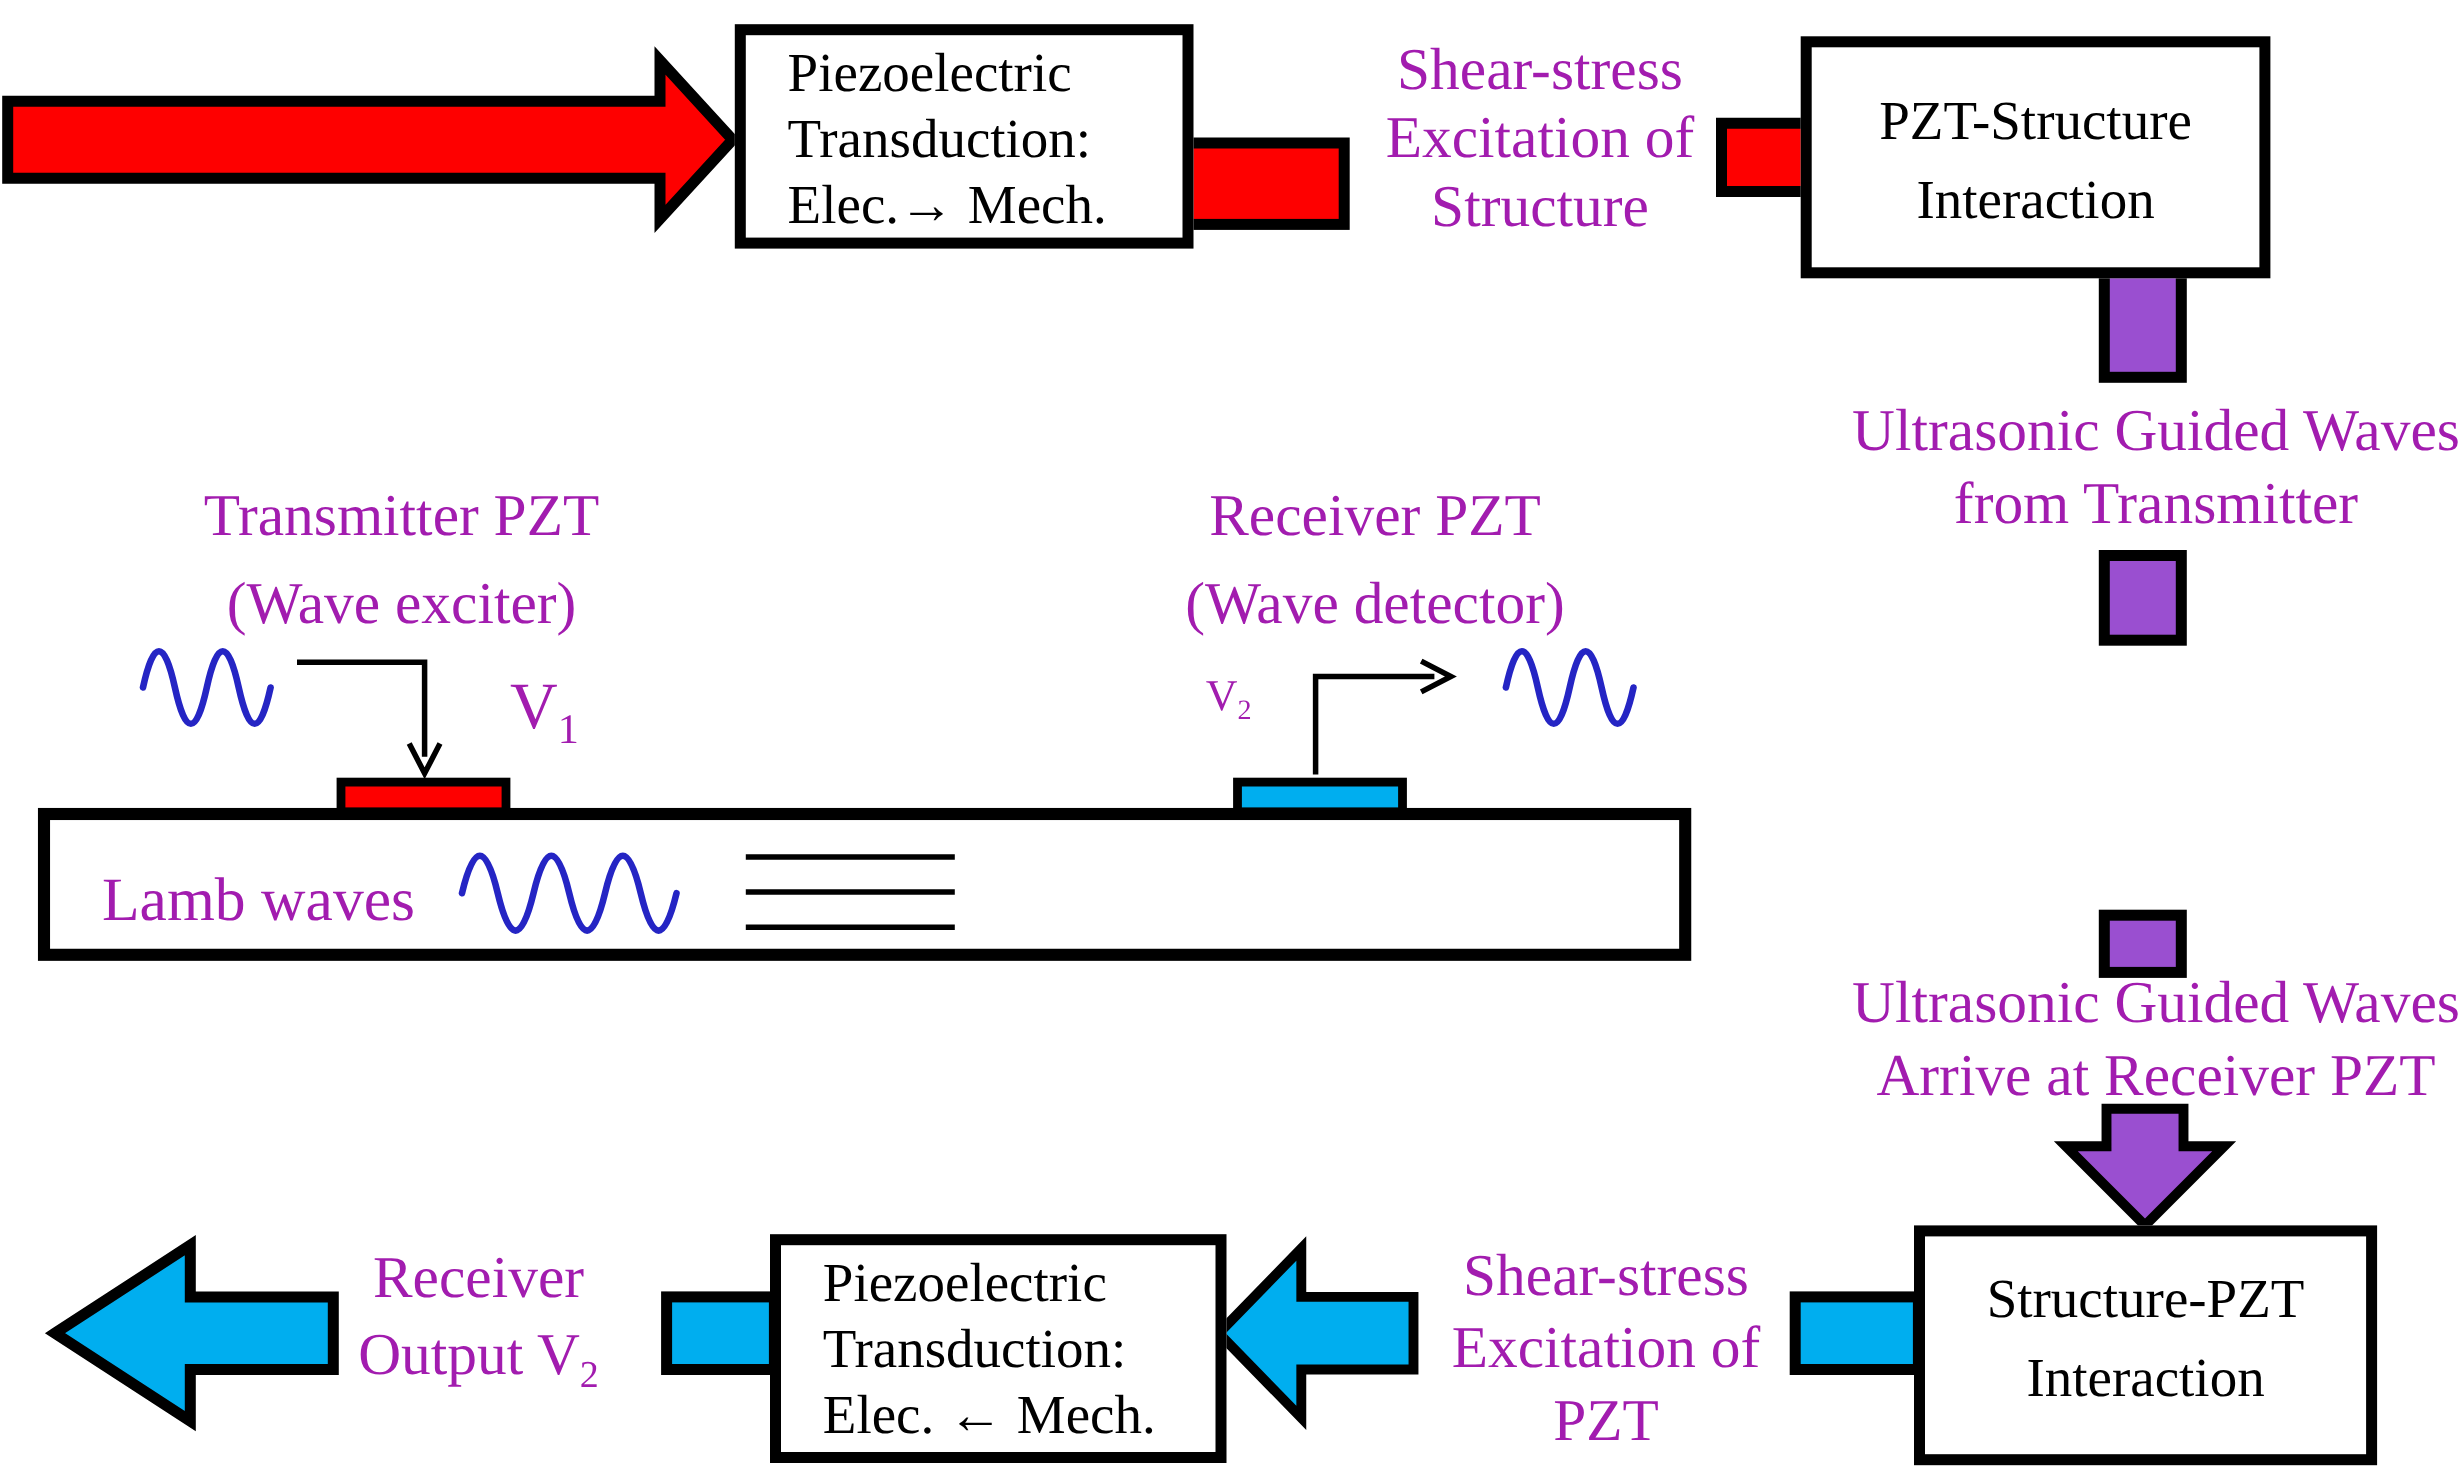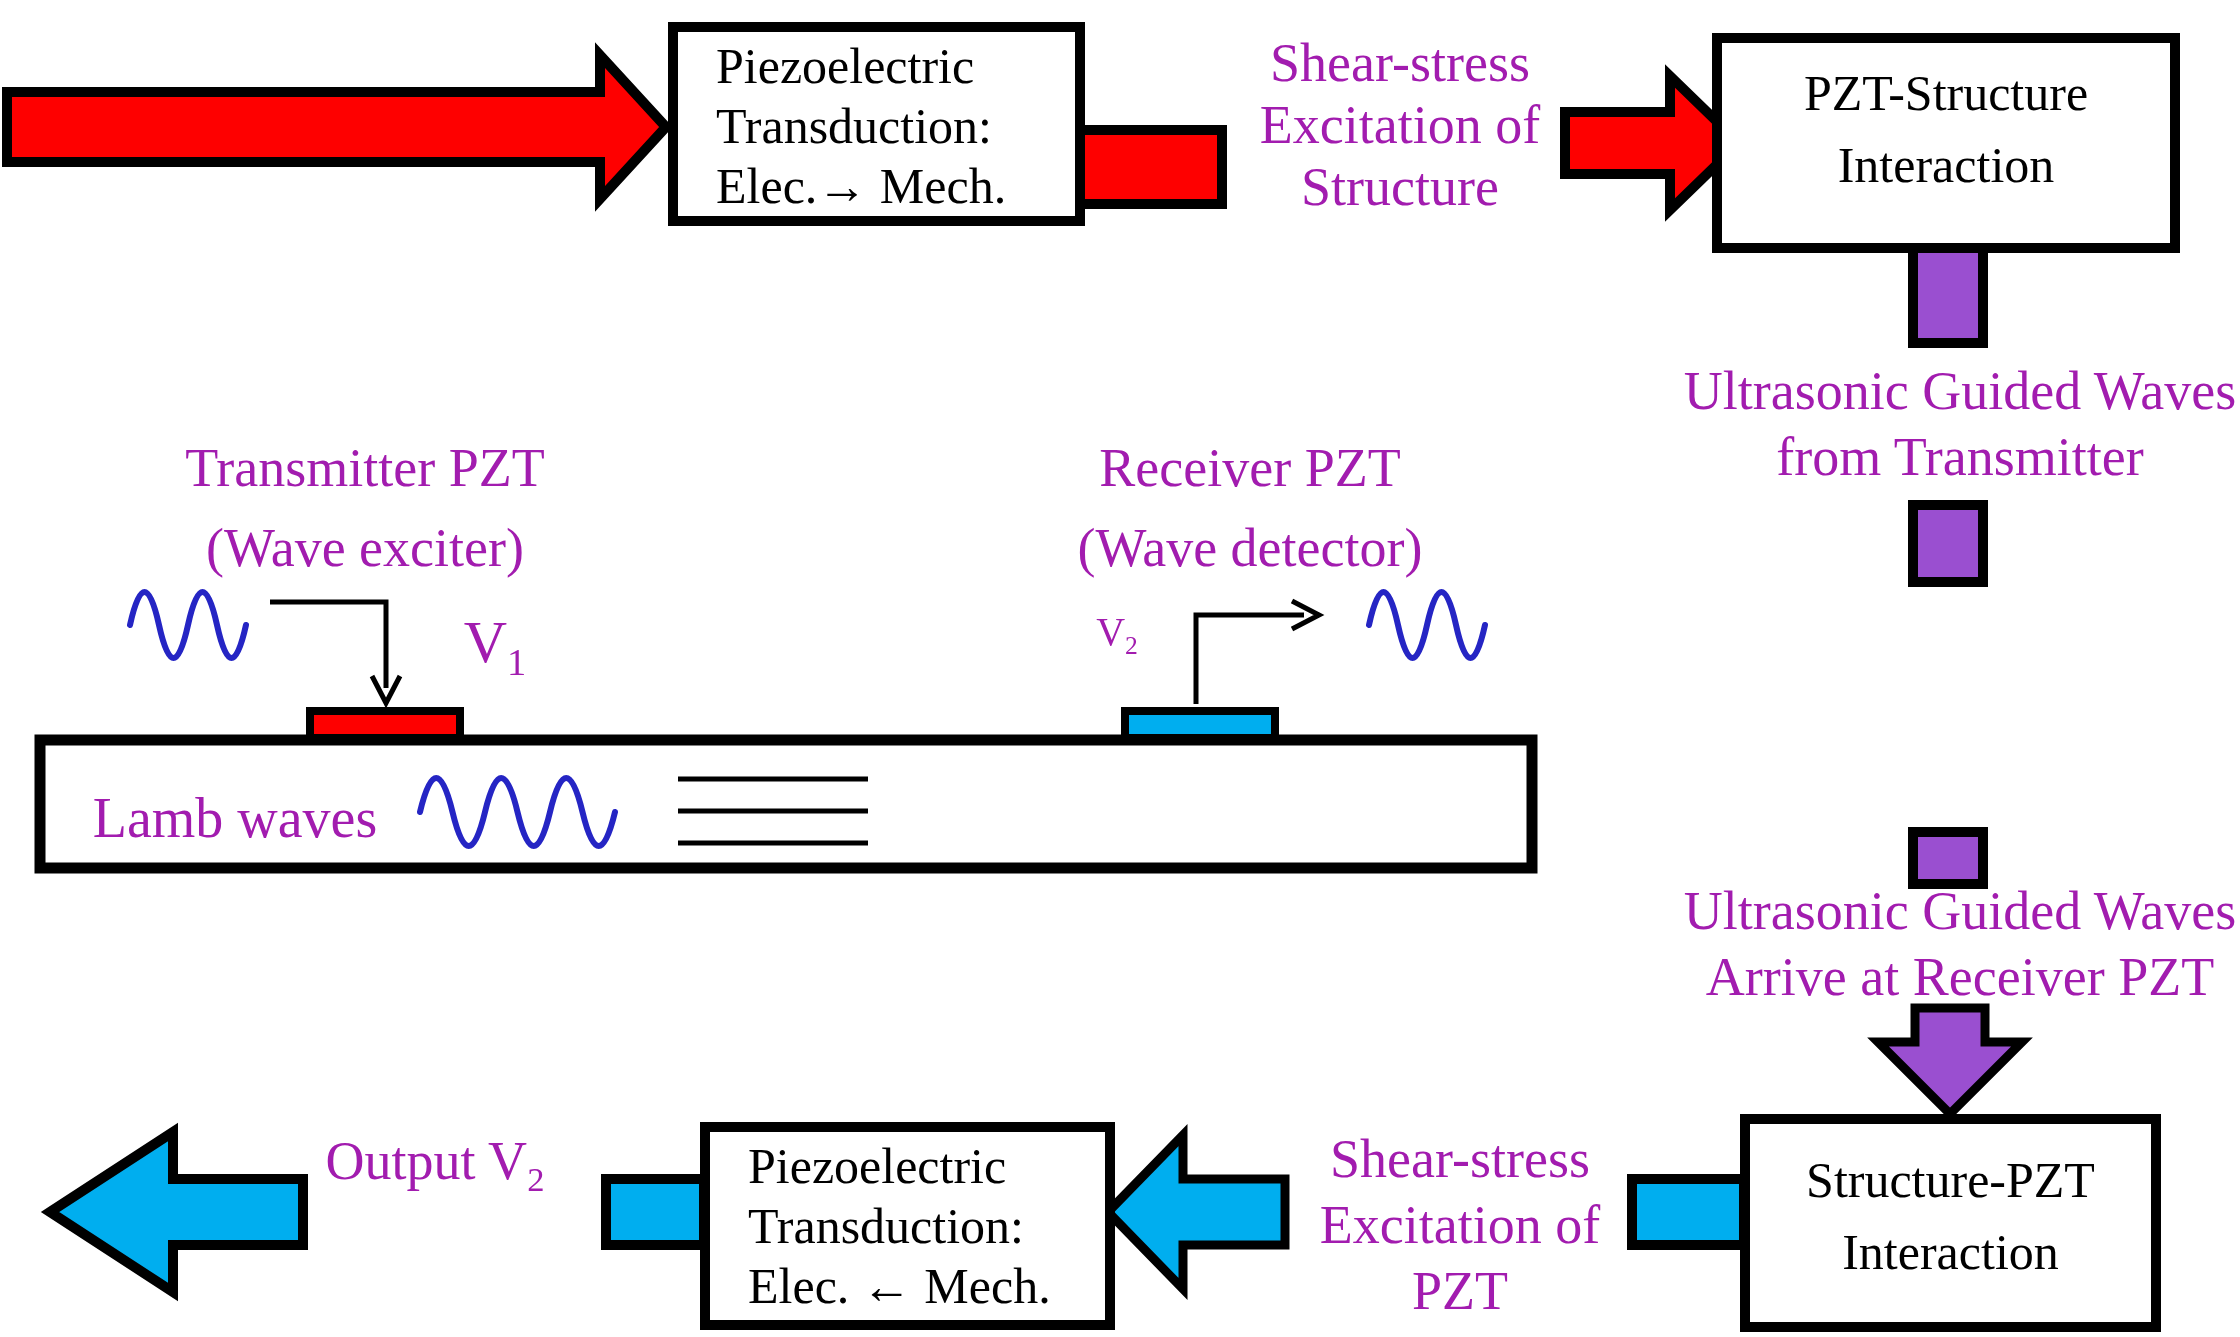--- a/index.html
+++ b/index.html
@@ -70,21 +70,21 @@
 
     <path d="M678,779 H868 M678,811 H868 M678,843 H868" fill="none" stroke="#000" stroke-width="5"></path>
   </svg>
 
   <div class="box box-left" style="left:668px;top:22px;width:417px;height:204px;line-height:60px;">
     <div class="bl">Piezoelectric</div>
     <div class="bl">Transduction:</div>
     <div class="bl">Elec.→ Mech.</div>
   </div>
 
-  <div class="box box-center" style="left:1712px;top:33px;width:468px;height:220px;padding-top:14px;line-height:72px;">
+  <div class="box box-center" style="left:1637px;top:33px;width:427px;height:220px;padding-top:30px;line-height:72px;">
     <div class="bl">PZT-Structure</div>
     <div class="bl">Interaction</div>
   </div>
 
 
   <div class="box box-center" style="left:1740px;top:1114px;width:421px;height:218px;padding-top:20px;line-height:72px;">
     <div class="bl">Structure-PZT</div>
     <div class="bl">Interaction</div>
   </div>
 
@@ -110,20 +110,21 @@
     <div class="ln">Arrive at Receiver PZT</div>
   </div>
 
   <div class="label" style="left:1300px;top:1126px;width:320px;line-height:66px;">
     <div class="ln">Shear-stress</div>
     <div class="ln">Excitation of</div>
     <div class="ln">PZT</div>
   </div>
 
   <div class="label" style="left:290px;top:1126px;width:290px;line-height:70px;">
+    <div class="ln">Receiver</div>
     <div class="ln">
       <span>Output V</span><sub>2</sub>
     </div>
   </div>
 
   <div class="label" style="left:180px;top:428px;width:370px;line-height:80px;">
     <div class="ln">Transmitter PZT</div>
     <div class="ln">(Wave exciter)</div>
   </div>
 

